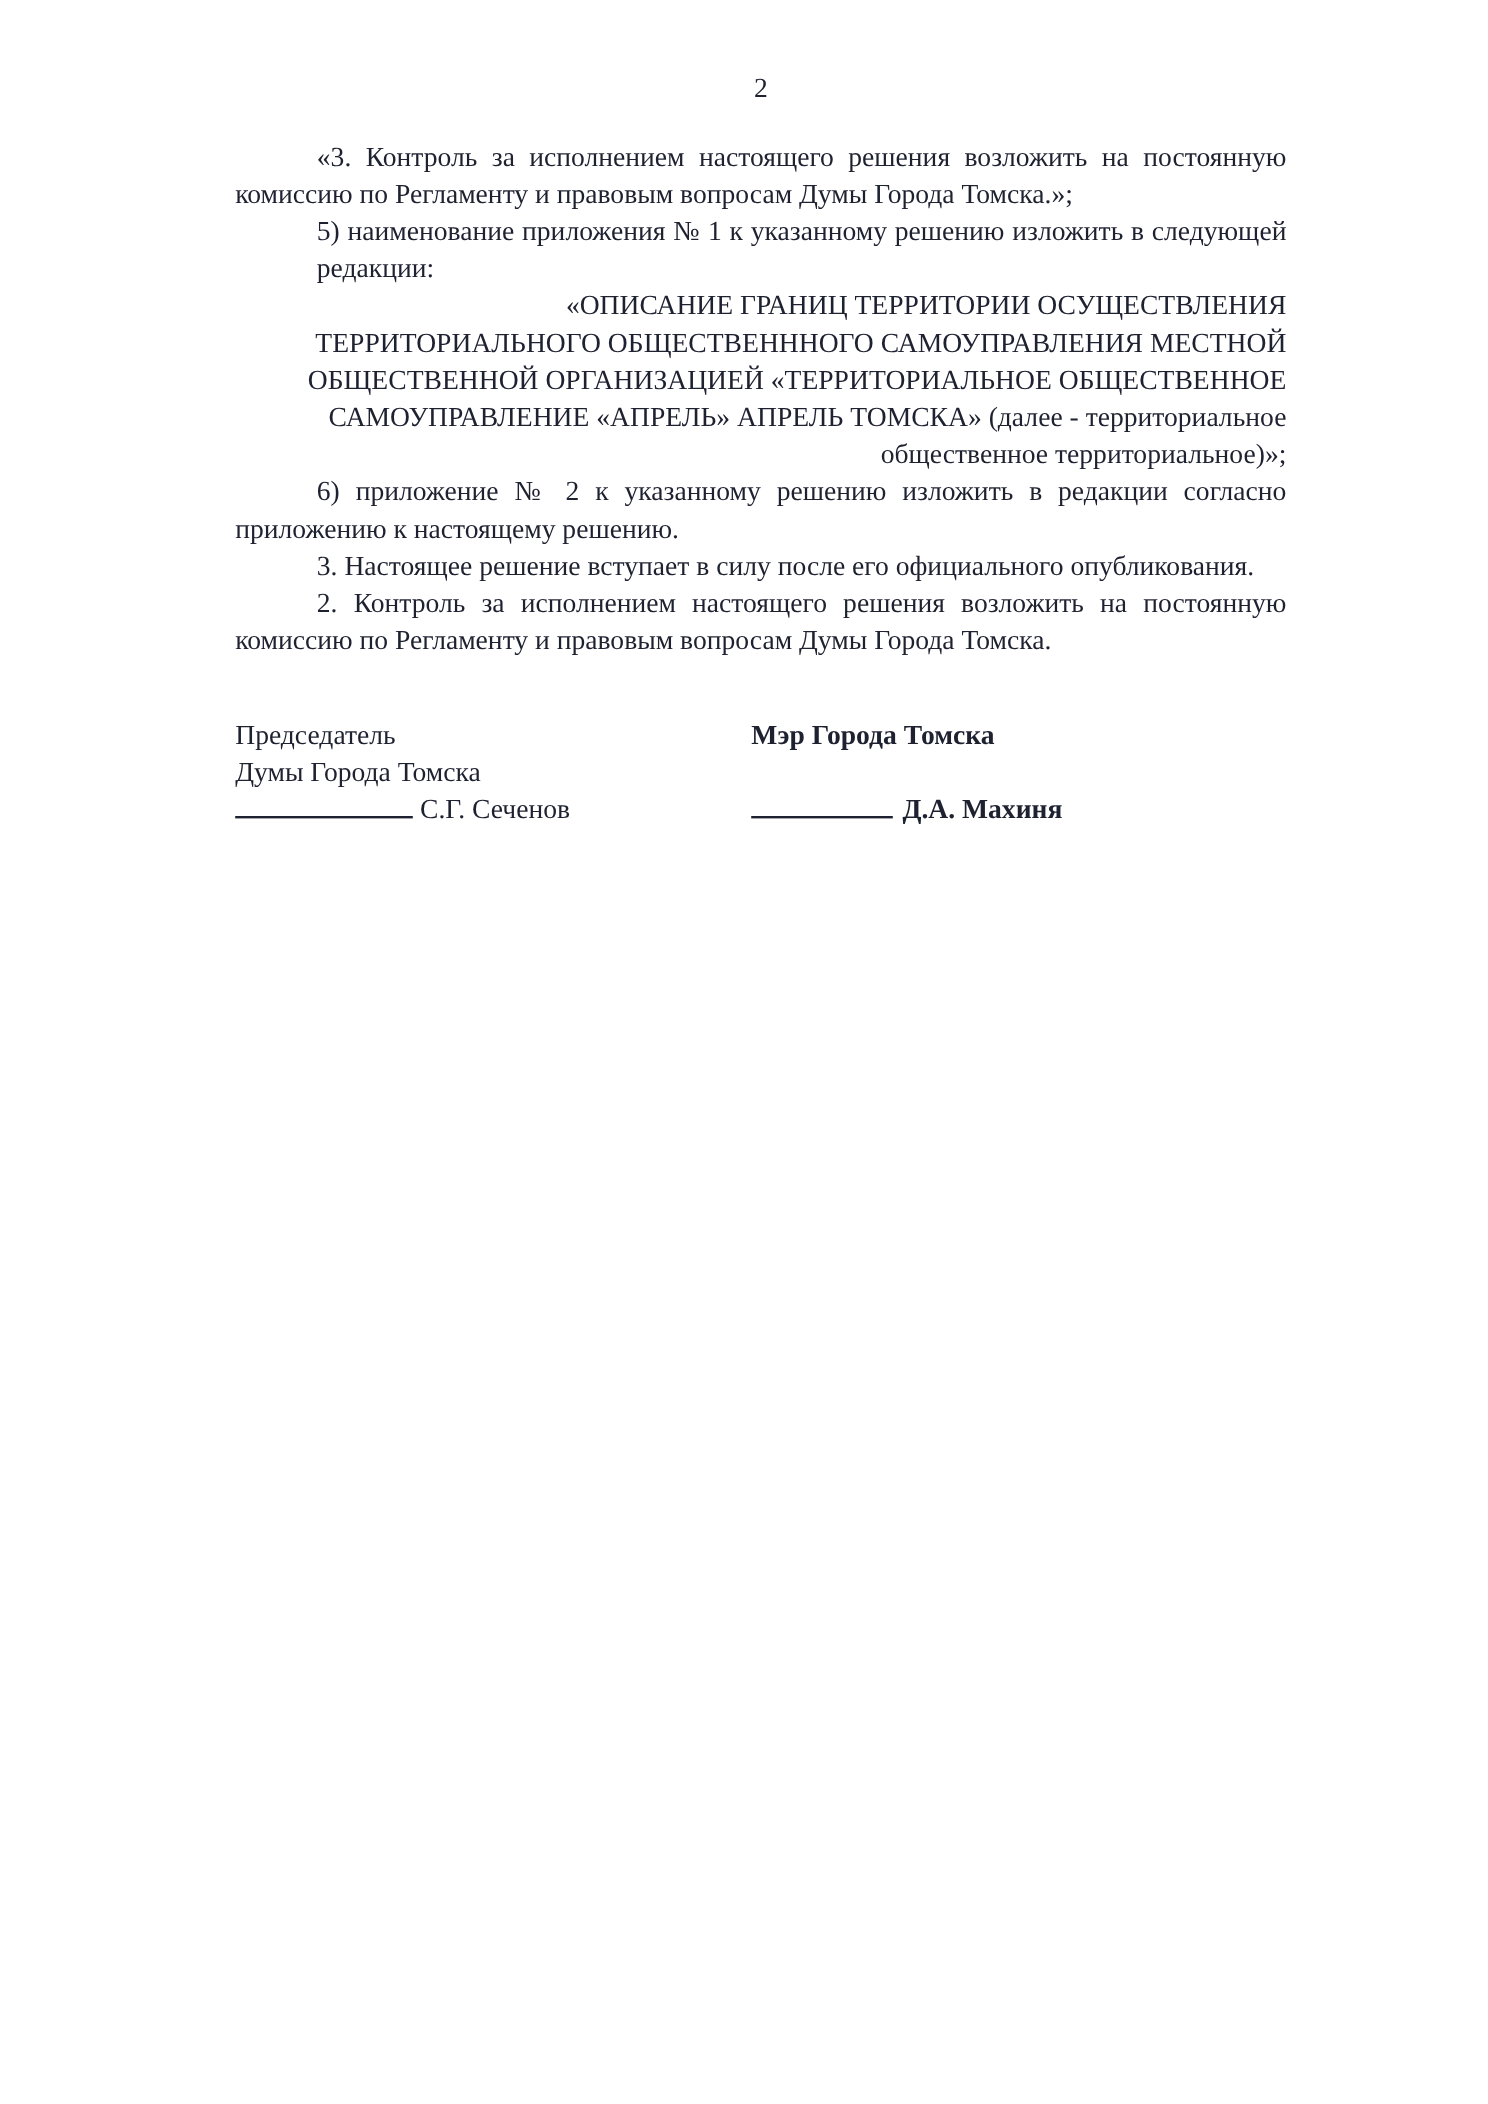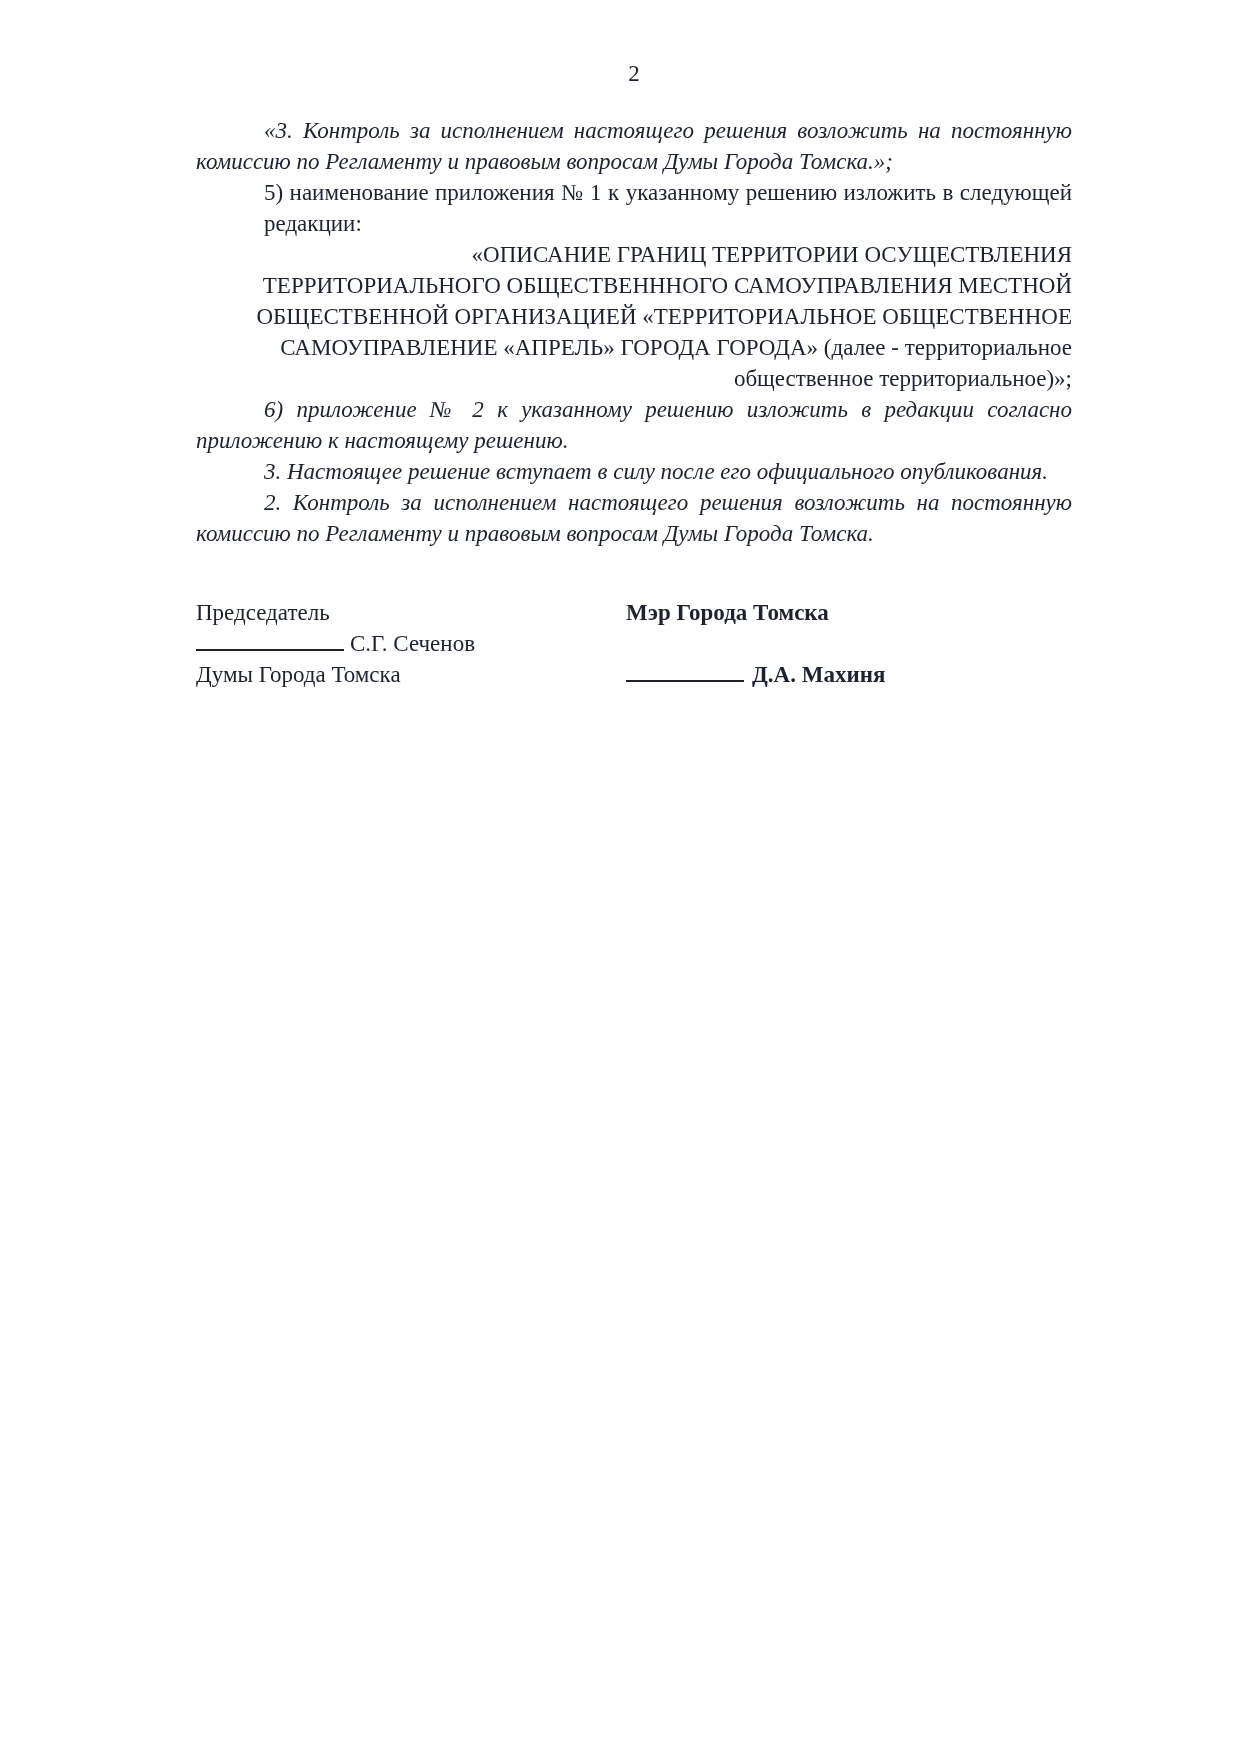--- a/index.html
+++ b/index.html
@@ -26,21 +26,20 @@
     line-height: 31px;
   }
   .page-number {
     text-align: center;
     margin-bottom: 26px;
   }
   p { margin: 0; }
   .para-indent {
     text-align: justify;
     text-indent: 68px;
-    font-style: italic;
   }
   .para-hang {
     text-align: justify;
     padding-left: 68px;
   }
   .appendix-title { margin: 0; }
   .center-line { text-align: right; }
   .sign-row {
     display: flex;
     margin-top: 48px;
@@ -66,37 +65,37 @@
     <div class="page-number">2</div>
 
     <p class="para-indent">«3. Контроль за исполнением настоящего решения возложить на постоянную комиссию по Регламенту и правовым вопросам Думы Города Томска.»;</p>
 
     <p class="para-hang">5) наименование приложения № 1  к указанному решению изложить в следующей редакции:</p>
 
     <div class="appendix-title">
       <div class="center-line">«ОПИСАНИЕ ГРАНИЦ ТЕРРИТОРИИ ОСУЩЕСТВЛЕНИЯ</div>
       <div class="center-line">ТЕРРИТОРИАЛЬНОГО ОБЩЕСТВЕНННОГО САМОУПРАВЛЕНИЯ МЕСТНОЙ</div>
       <div class="center-line">ОБЩЕСТВЕННОЙ ОРГАНИЗАЦИЕЙ «ТЕРРИТОРИАЛЬНОЕ ОБЩЕСТВЕННОЕ</div>
-      <div class="center-line">САМОУПРАВЛЕНИЕ «АПРЕЛЬ» ГОРОДА ГОРОДА» (далее - территориальное</div>
+      <div class="center-line">САМОУПРАВЛЕНИЕ «АПРЕЛЬ» АПРЕЛЬ ТОМСКА» (далее - территориальное</div>
       <div class="center-line">общественное территориальное)»;</div>
     </div>
 
     <p class="para-indent">6) приложение № 2 к указанному решению изложить в редакции согласно приложению к настоящему решению.</p>
 
     <p class="para-indent">3. Настоящее решение вступает в силу после его официального опубликования.</p>
 
     <p class="para-indent">2. Контроль за исполнением настоящего решения возложить на постоянную комиссию по Регламенту и правовым вопросам Думы Города Томска.</p>
 
     <div class="sign-row">
       <div class="sign-left">
         <div>Председатель</div>
+        <div>Думы Города Томска</div>
         <div>
           <span class="sig-line sig-line-left"></span><span>С.Г. Сеченов</span>
         </div>
-        <div>Думы Города Томска</div>
       </div>
       <div class="sign-right">
         <div>Мэр Города Томска</div>
         <div class="spacer-line"></div>
         <div>
           <span class="sig-line sig-line-right"></span><span>Д.А. Махиня</span>
         </div>
       </div>
     </div>
 

